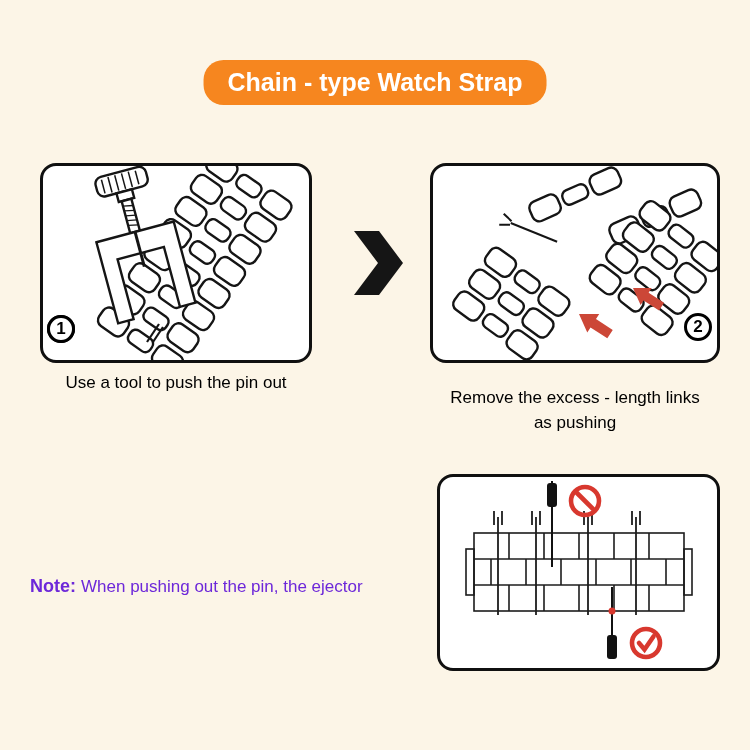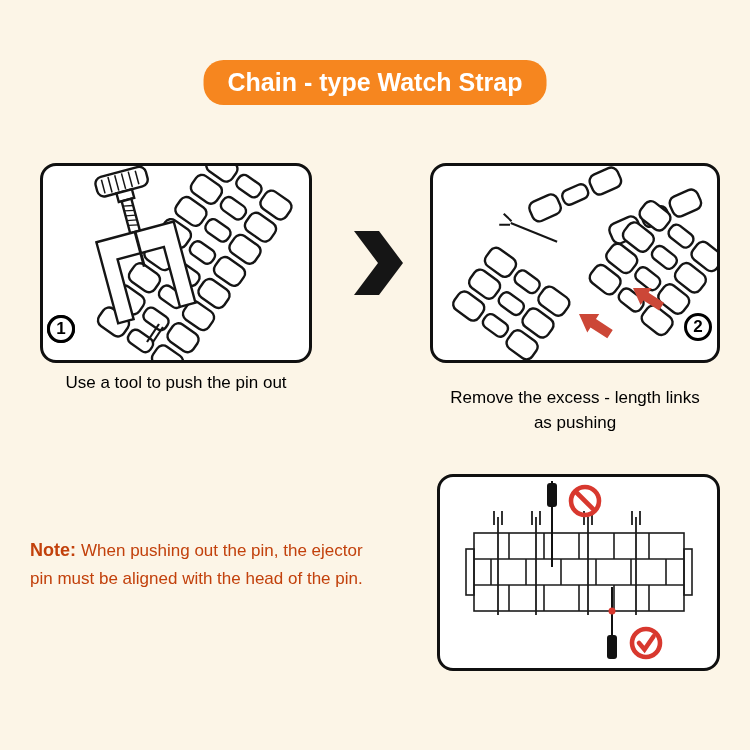--- a/index.html
+++ b/index.html
@@ -134,23 +134,23 @@
   <div class="step-num badge2">
     <span>2</span>
   </div>
 
   <div class="caption caption1">Use a tool to push the pin out</div>
   <div class="caption caption2">
     <div>Remove the excess - length links</div>
     <div>as pushing</div>
   </div>
 
-  <div class="note" style="color: #c2410c;">
+  <div class="note" style="color: #6d28d9; margin-top: 36px;">
     <span class="note-label">Note:</span><span>When pushing out the pin, the ejector</span><br>
-    <span>pin must be aligned with the head of the pin.</span><br>
+    <br>
   </div>
 
   <div class="panel panel-detail">
     <svg viewBox="0 0 277 191">
       <g stroke="#1c1c1c" stroke-width="1.6" fill="none">
         <rect x="34" y="56" width="210" height="78"></rect>
         <line x1="34" y1="82" x2="244" y2="82"></line>
         <line x1="34" y1="108" x2="244" y2="108"></line>
         <line x1="69" y1="56" x2="69" y2="82"></line>
           <line x1="104" y1="56" x2="104" y2="82"></line>

